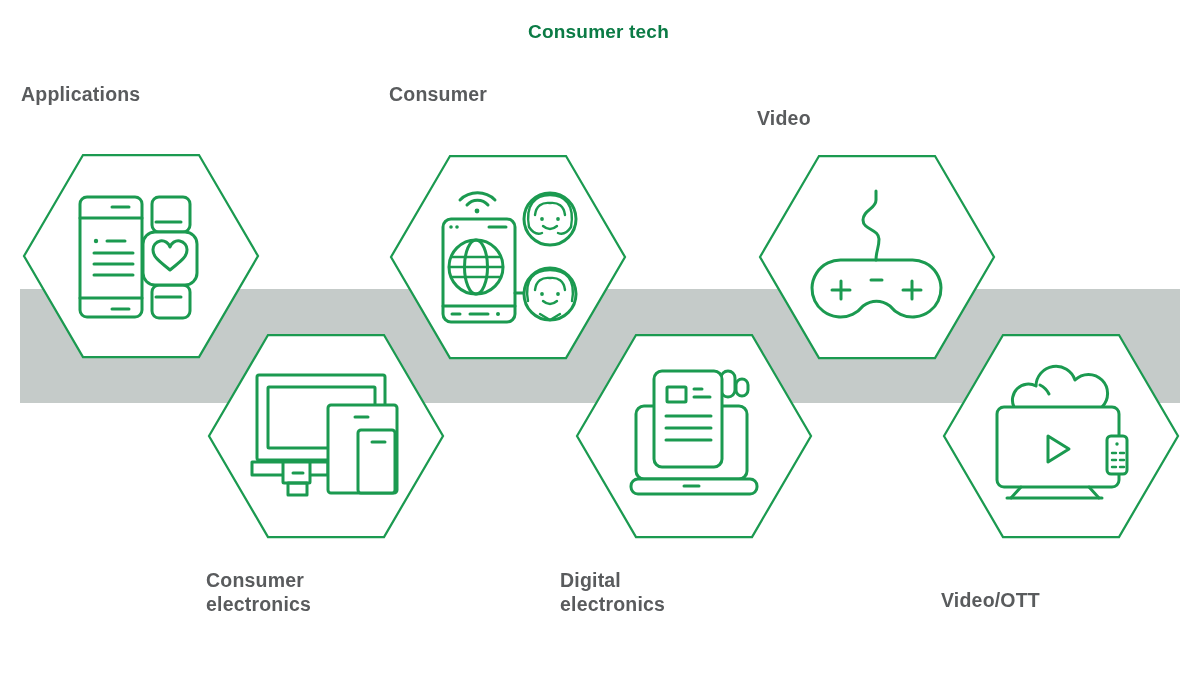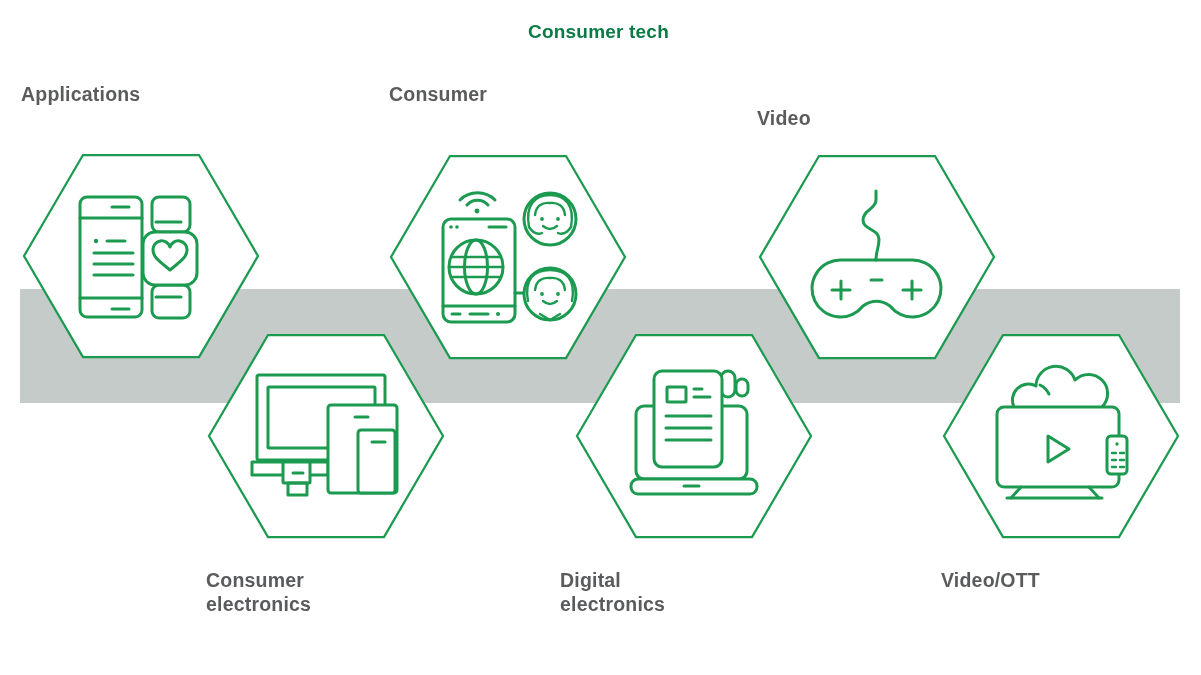--- a/index.html
+++ b/index.html
@@ -137,21 +137,21 @@
   </svg>
 
   <div class="cat-label" style="left:206px;top:568px;">
     <span>Consumer</span>
     <span>electronics</span>
   </div>
   <div class="cat-label" style="left:560px;top:568px;">
     <span>Digital</span>
     <span>electronics</span>
   </div>
-  <div class="cat-label" style="left:941px;top:568px;">
+  <div class="cat-label" style="left:941px;top:588px;">
     <span>Video/OTT</span>
   </div>
 
   <svg class="hex-svg" style="left:206px;top:332px;" viewBox="0 0 240 208">
     <polygon class="hex" points="3,104 62,3 178,3 237,104 178,205 62,205"></polygon>
     <g>
       <rect class="s" x="51" y="43" width="128" height="85" rx="2"></rect>
       <rect class="s" x="62" y="55" width="107" height="61" rx="1"></rect>
       <rect class="s" x="46" y="130" width="76" height="13"></rect>
       <rect class="sw" x="77" y="130" width="27" height="21" rx="1"></rect>

